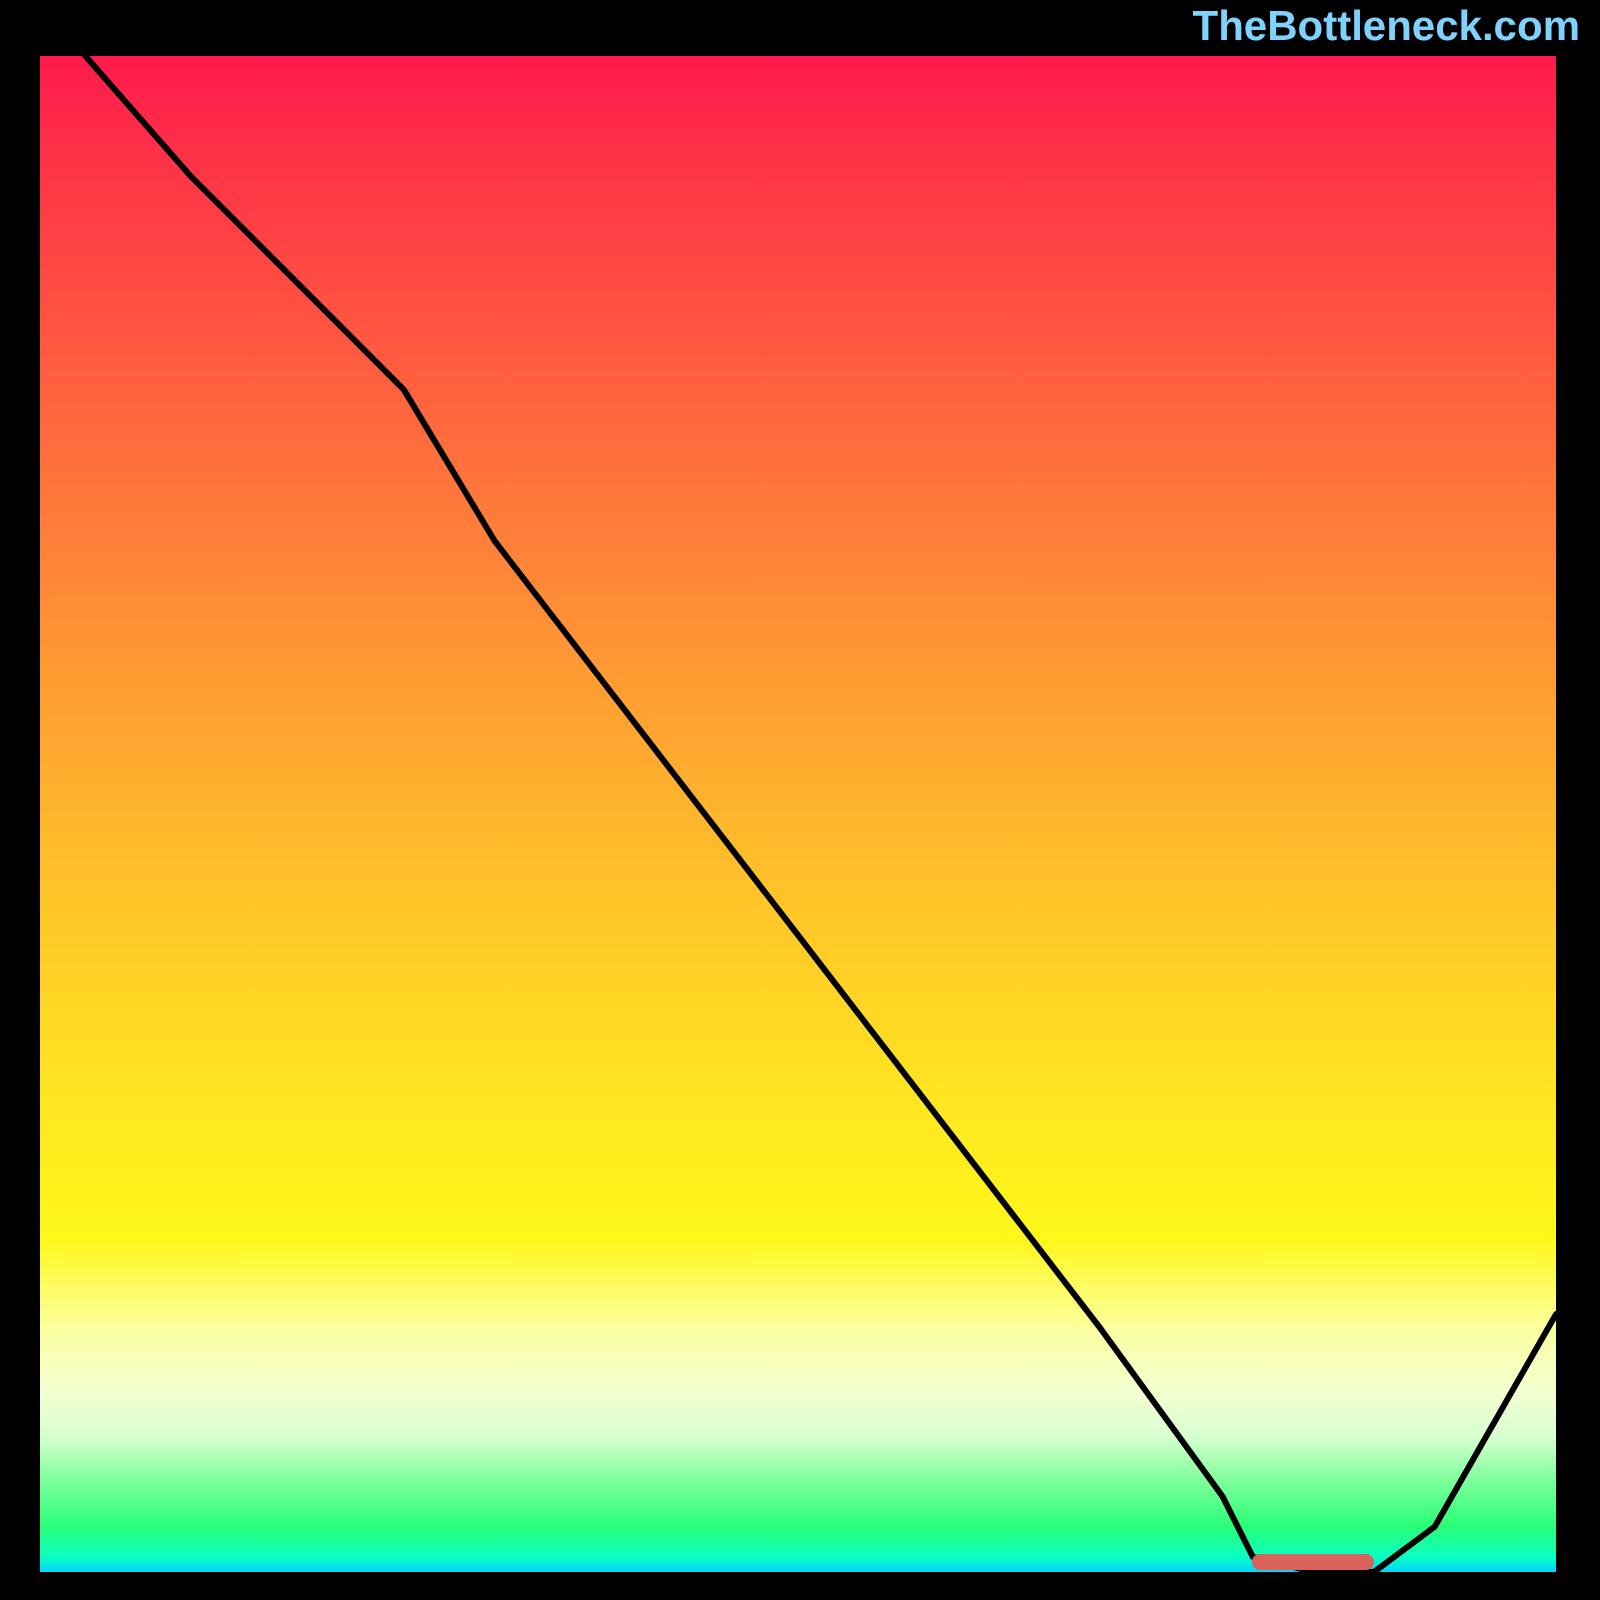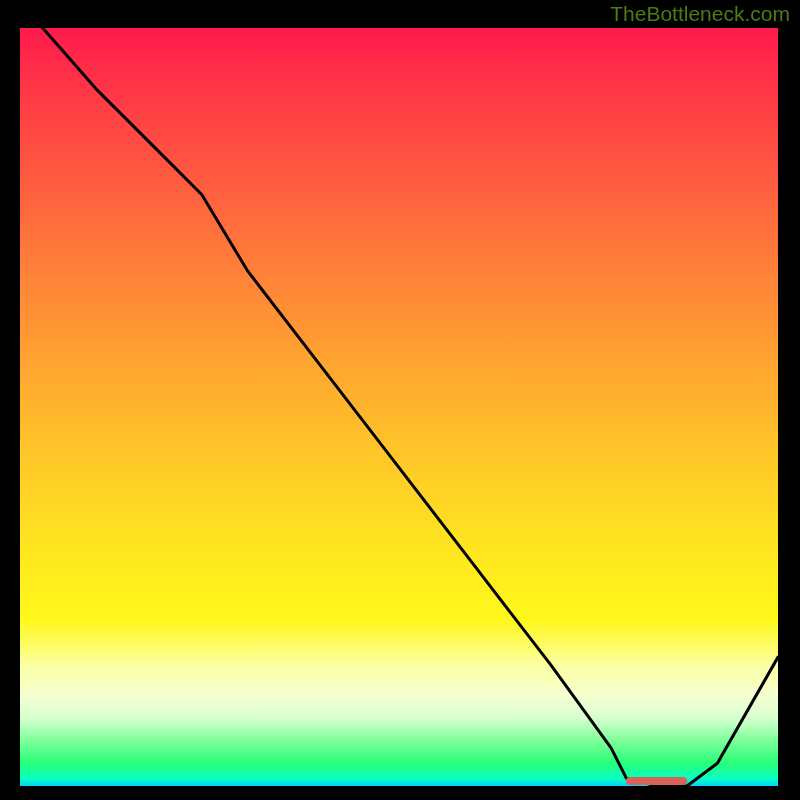--- a/index.html
+++ b/index.html
@@ -8,23 +8,23 @@
     background: #000000;
     width: 800px;
     height: 800px;
     position: relative;
     font-family: Arial, sans-serif;
   }
   .attribution {
     position: absolute;
     top: 2px;
     right: 10px;
-    color: #4d7c0f;
+    color: #7dd3fc;
     font-size: 21px;
-    font-weight: normal;
+    font-weight: bold;
   }
   .plot-area {
     position: absolute;
     left: 20px;
     top: 28px;
     width: 758px;
     height: 758px;
     background: linear-gradient(to bottom,
       #ff1a4d 0%,
       #ff3347 7%,

